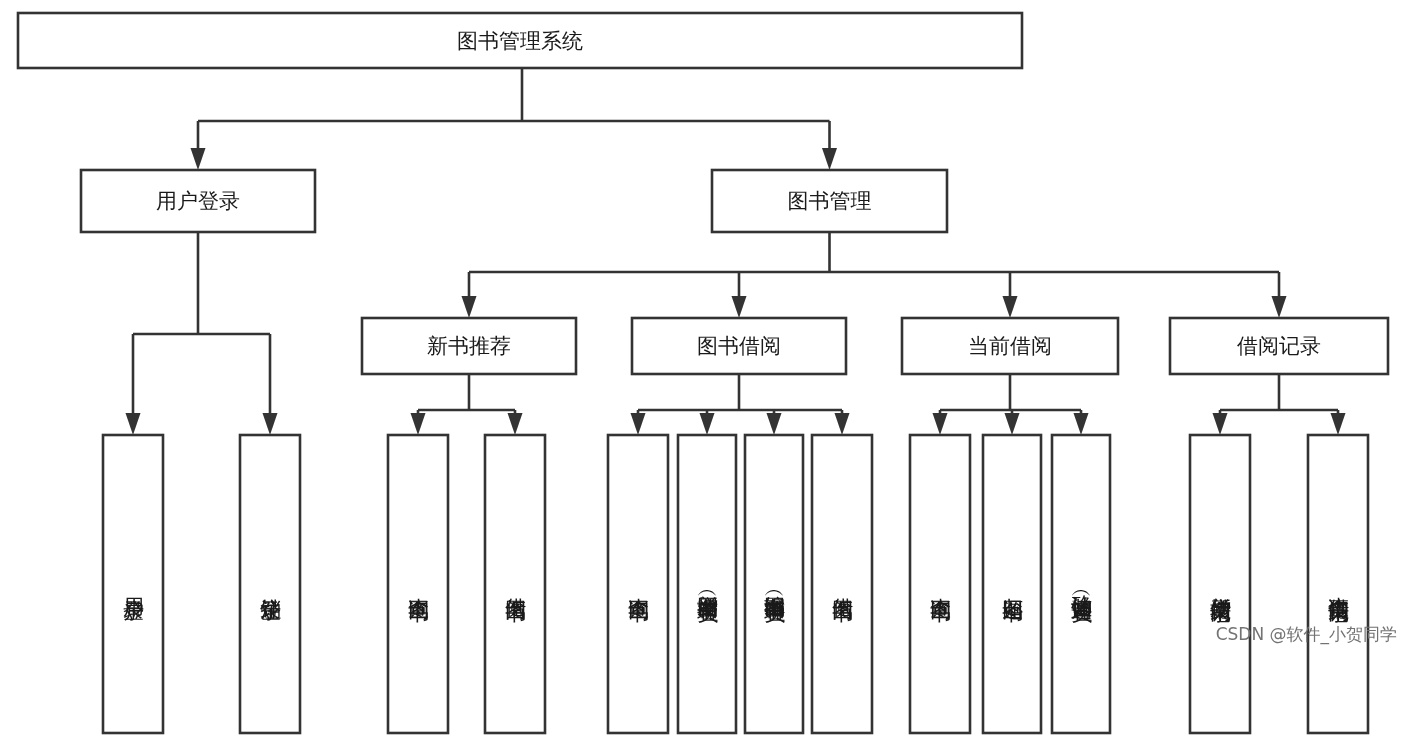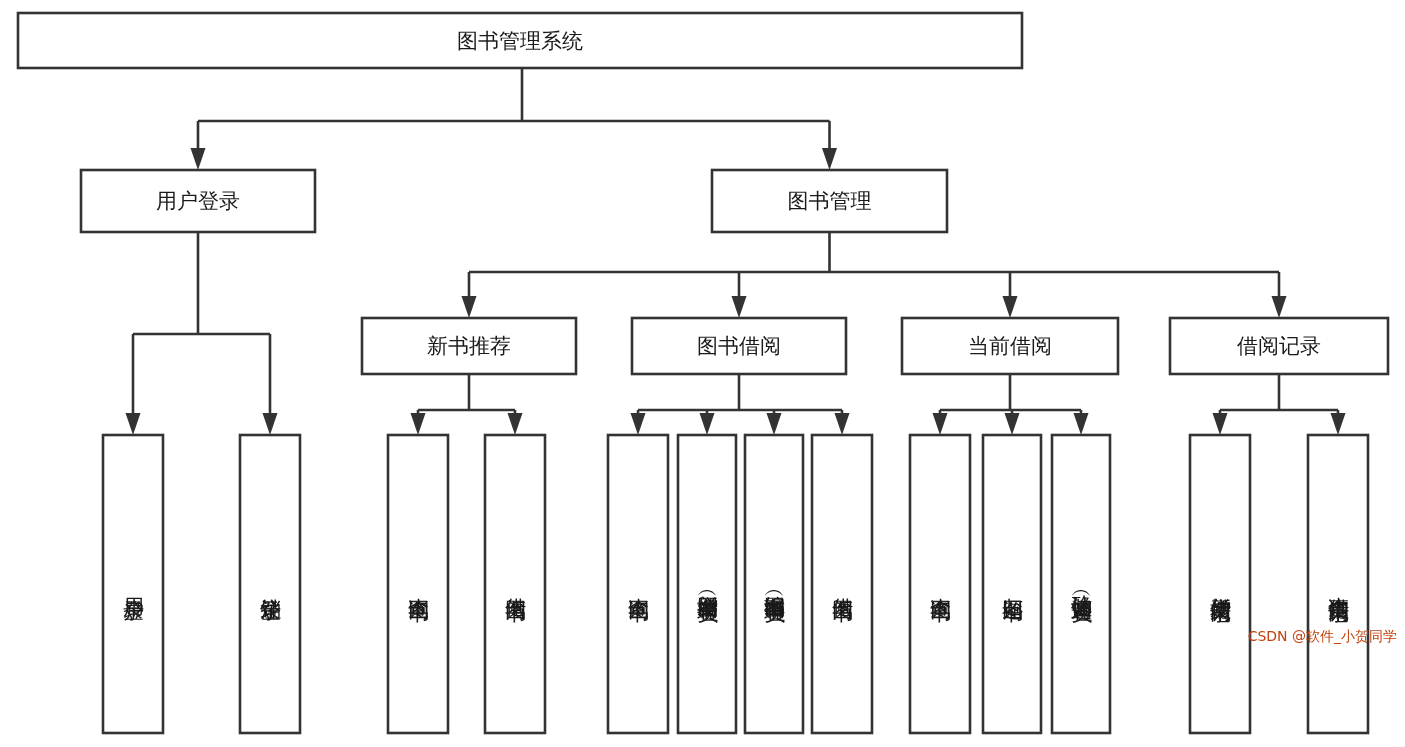--- a/index.html
+++ b/index.html
@@ -69,22 +69,22 @@
     color: #1a1a1a;
     letter-spacing: 0.06em;
     white-space: nowrap;
     text-align: center;
   }
   .watermark {
     position: absolute;
     right: 8px;
     bottom: 4px;
     font-family: "DejaVu Sans", "Liberation Sans", sans-serif;
-    font-size: 14px;
-    color: #c2410c;
+    font-size: 17px;
+    color: #737373;
     white-space: nowrap;
     user-select: none;
   }
 </style>
 </head>
 <body>
 
 <div id="diagram-root">
   <svg class="diagram-canvas" viewBox="0 0 1405 747" xmlns="http://www.w3.org/2000/svg">
     <g id="connectors-layer">

